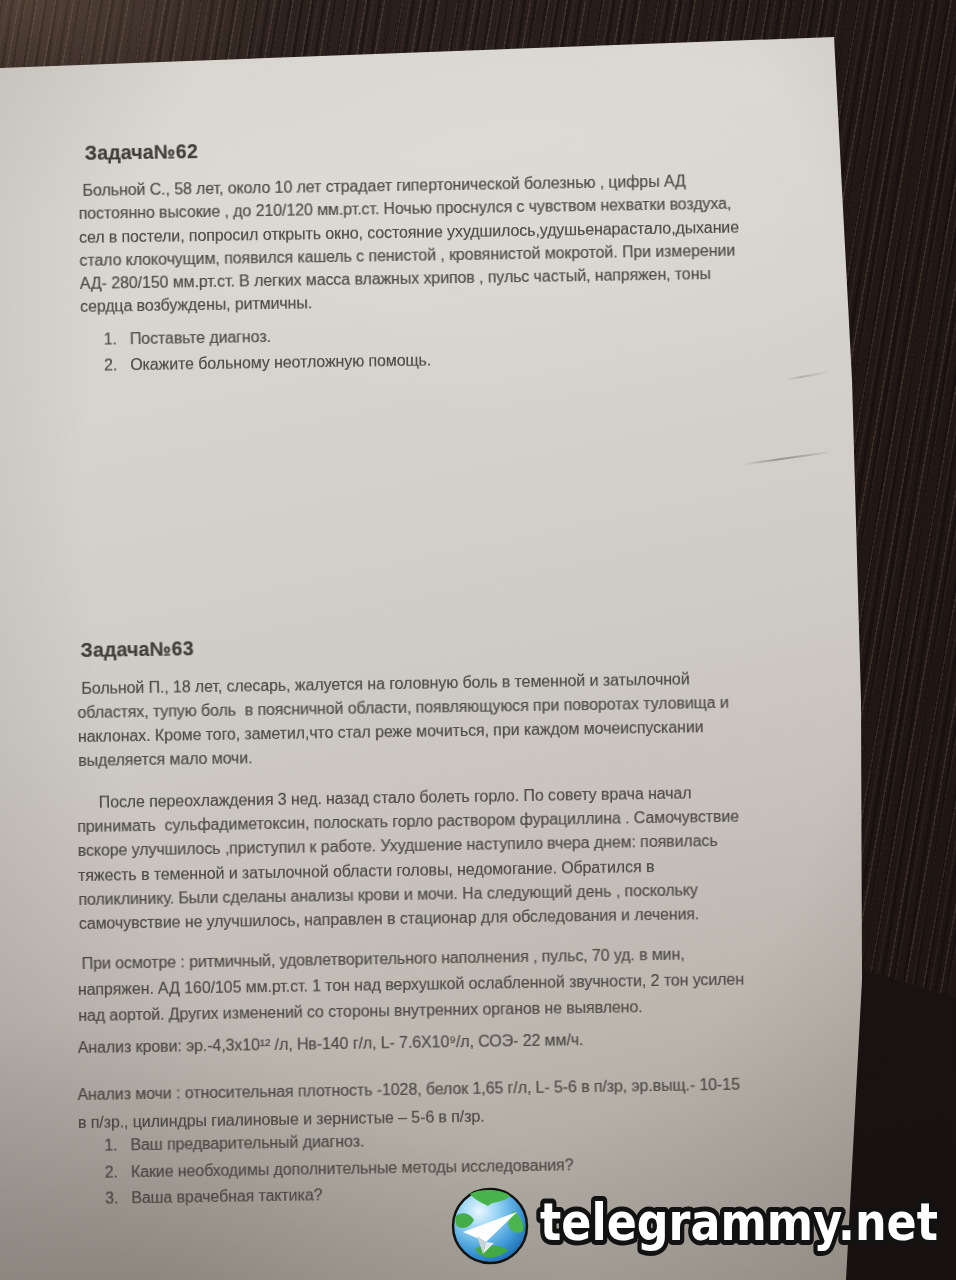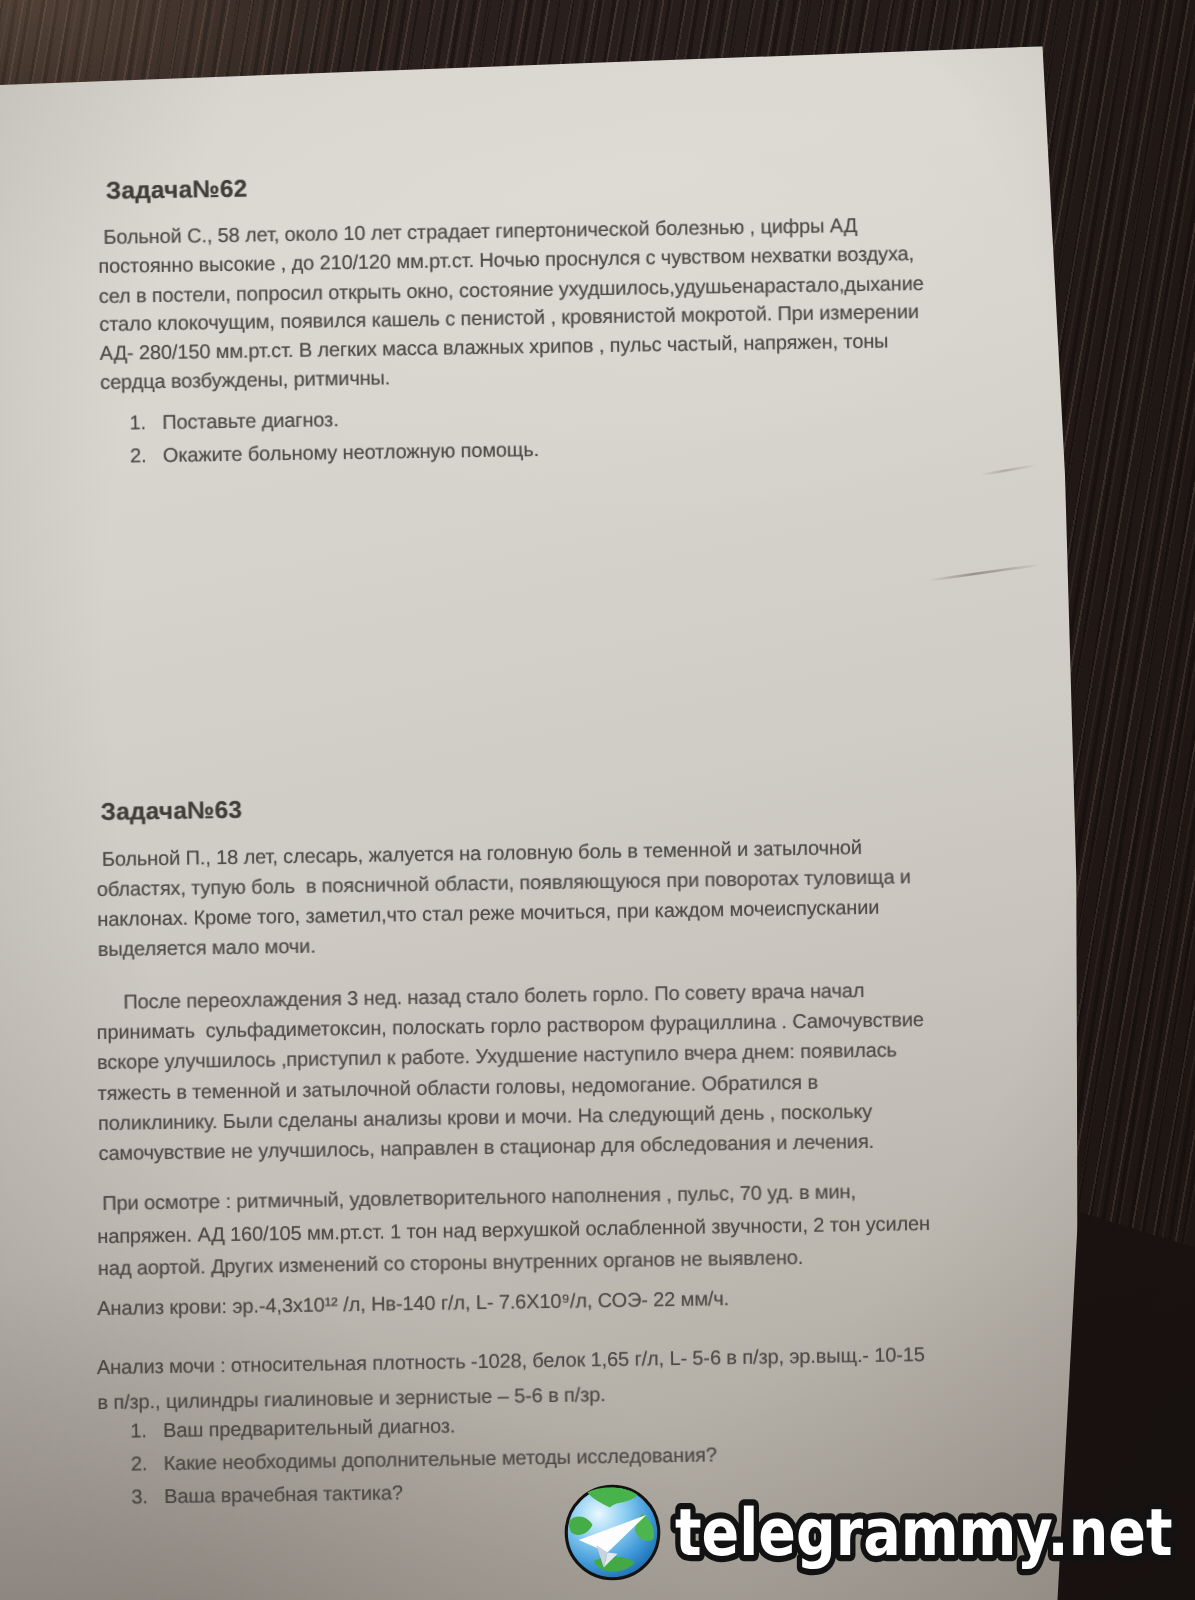--- a/index.html
+++ b/index.html
@@ -53,21 +53,21 @@
   .p63c{left:73px;top:951px;line-height:26px;width:810px;}
   .p63d{left:72px;top:1036px;line-height:24px;width:800px;}
   .p63e{left:71px;top:1081px;line-height:27.5px;width:810px;}
   .q63{left:97px;top:1133px;line-height:26.5px;width:700px;}
 
   
   .vignette{position:absolute;inset:0;z-index:5;pointer-events:none;
     background:radial-gradient(ellipse at 50% 40%, transparent 58%, rgba(28,21,17,0.17) 100%);}
 
   
-  .watermark{position:absolute;left:450px;top:1186px;z-index:6;display:flex;align-items:flex-end;}
+  .watermark{position:absolute;left:450px;top:1186px;z-index:6;display:flex;align-items:flex-start;}
   .globe{width:80px;height:80px;display:block;}
   .wm-svg{display:block;margin-left:6px;overflow:visible;}
   .wm-svg text{font-family:"DejaVu Sans","Liberation Sans",sans-serif;font-weight:700;}
 </style>
 </head>
 <body>
 
 <div class="scene">
 
   <div class="wood"></div>

